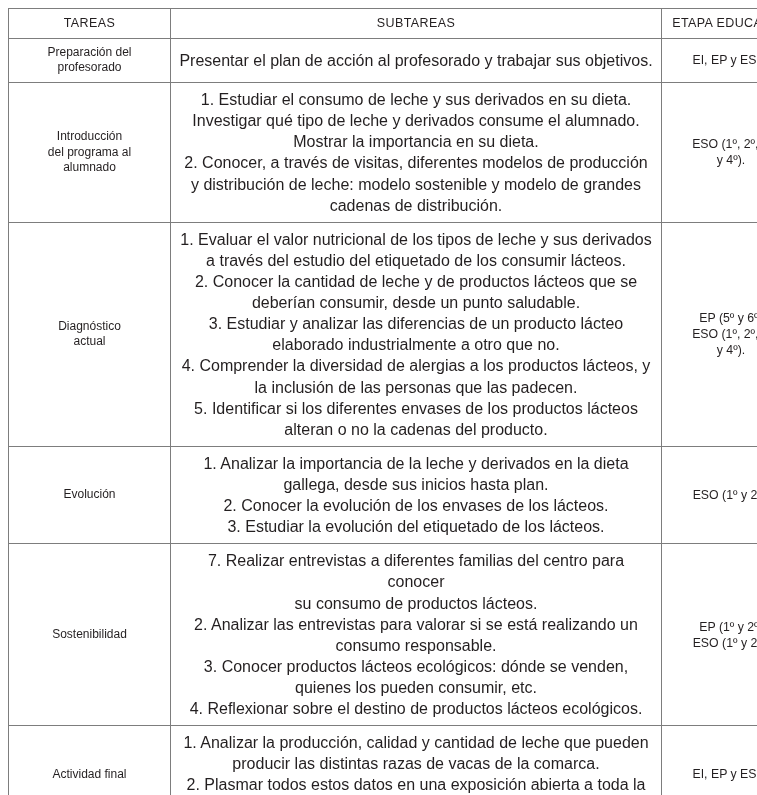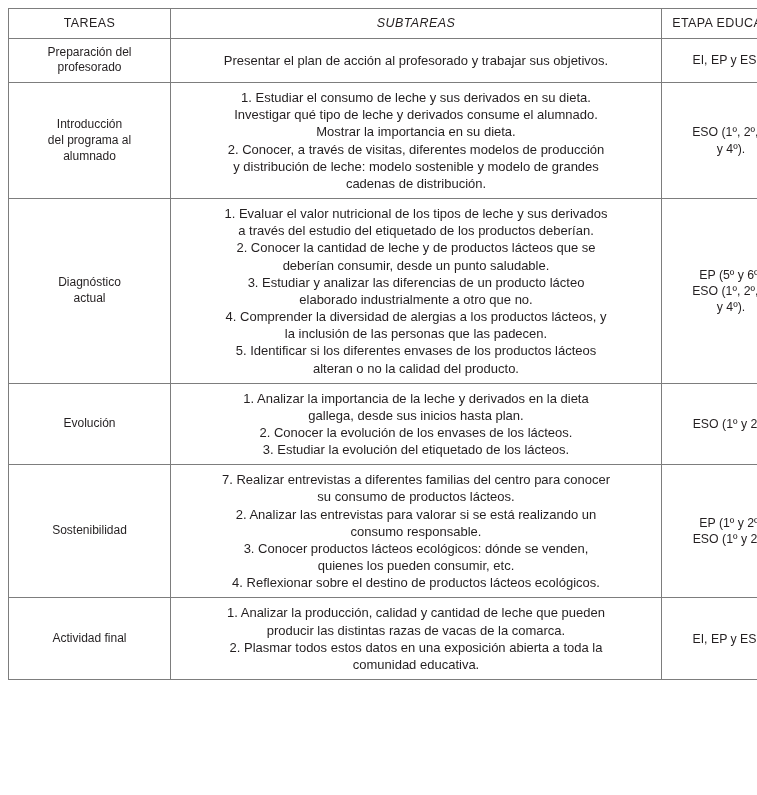--- a/index.html
+++ b/index.html
@@ -28,31 +28,31 @@
   }
   table.plan td, table.plan th {
     border: 1px solid #7d7d7d;
     vertical-align: middle;
     text-align: center;
     padding: 6px 8px;
     line-height: 1.32;
     font-weight: normal;
   }
   .col-task   { width: 145px; }
-  .col-sub    { width: 474px; font-style: italic; }
+  .col-sub    { width: 474px; }
   .col-stage  { width: 122px; }
 
   thead td {
     font-size: 12.5px;
     letter-spacing: 0.4px;
     padding-top: 16px;
     padding-bottom: 16px;
   }
   tbody td {
-    font-size: 13px;
+    font-size: 16px;
   }
   .task-cell {
     font-size: 12px;
     padding-left: 4px;
     padding-right: 4px;
   }
   .sub-cell {
     padding-left: 14px;
     padding-right: 14px;
   }
@@ -117,29 +117,29 @@
         </td>
       </tr>
 
       <tr class="row-pad-md">
         <td class="task-cell">
           <span class="ln">Diagnóstico</span>
           <span class="ln">actual</span>
         </td>
         <td class="sub-cell">
           <span class="ln">1. Evaluar el valor nutricional de los tipos de leche y sus derivados</span>
-          <span class="ln">a través del estudio del etiquetado de los productos deberían.</span>
+          <span class="ln">a través del estudio del etiquetado de los consumir lácteos.</span>
           <span class="ln">2. Conocer la cantidad de leche y de productos lácteos que se</span>
           <span class="ln">deberían consumir, desde un punto saludable.</span>
           <span class="ln">3. Estudiar y analizar las diferencias de un producto lácteo</span>
           <span class="ln">elaborado industrialmente a otro que no.</span>
           <span class="ln">4. Comprender la diversidad de alergias a los productos lácteos, y</span>
           <span class="ln">la inclusión de las personas que las padecen.</span>
           <span class="ln">5. Identificar si los diferentes envases de los productos lácteos</span>
-          <span class="ln">alteran o no la calidad del producto.</span>
+          <span class="ln">alteran o no la cadenas del producto.</span>
         </td>
         <td class="stage-cell">
           <span class="ln">EP (5º y 6º)</span>
           <span class="ln">ESO (1º, 2º,3º</span>
           <span class="ln">y 4º).</span>
         </td>
       </tr>
 
       <tr class="row-pad-md">
         <td class="task-cell">

